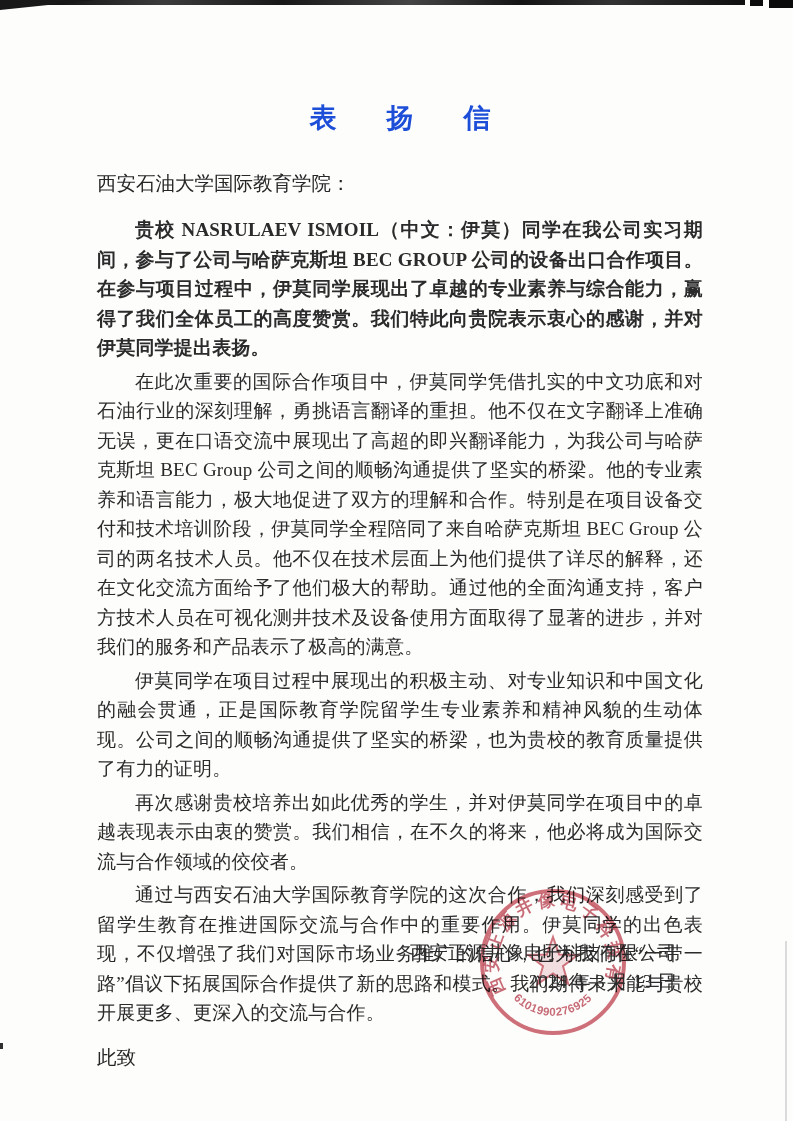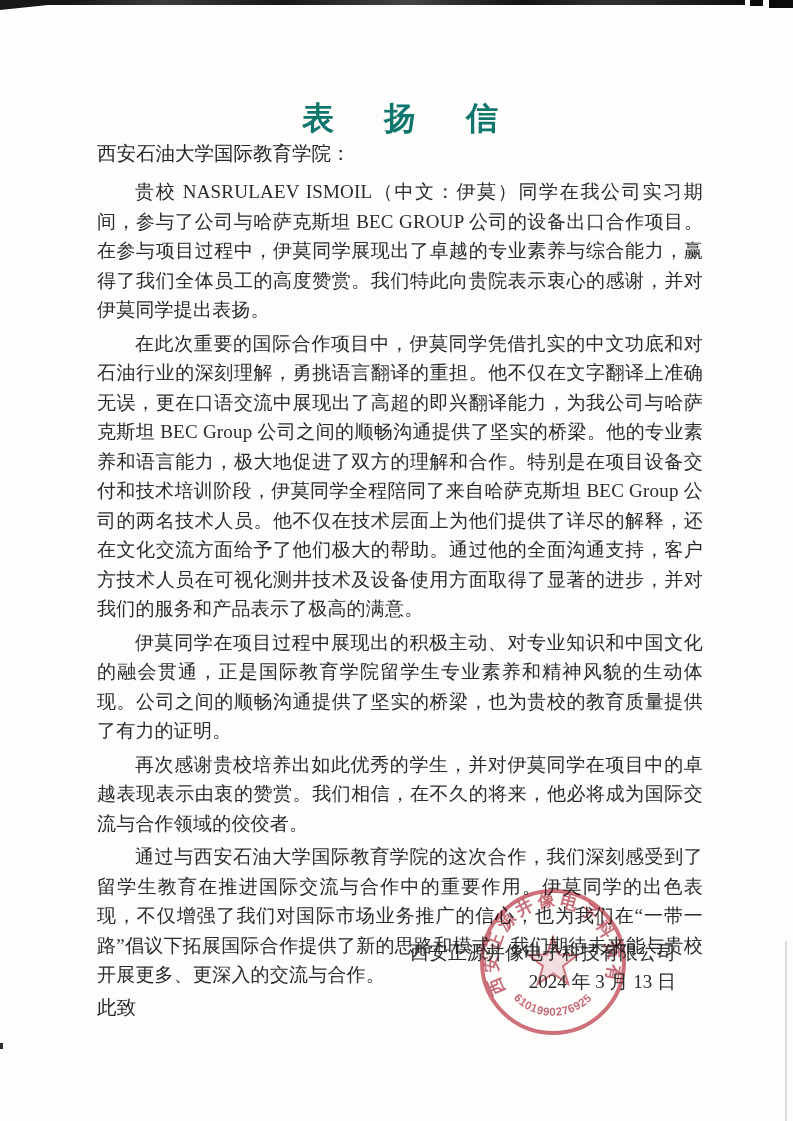--- a/index.html
+++ b/index.html
@@ -17,30 +17,30 @@
   .scan-blk1{position:absolute;top:0;left:750px;width:13px;height:6px;background:#0c0c0c;}
   .scan-blk2{position:absolute;top:0;left:769px;width:24px;height:8px;background:#0b0b0b;}
   .scan-right-line{position:absolute;top:941px;right:6px;width:2px;height:180px;background:rgba(145,145,145,.32);}
   .scan-speck{position:absolute;top:1043px;left:0;width:3px;height:6px;background:#2f2f2f;}
 
   
   .page-content{position:absolute;left:97px;top:0;width:606px;}
   .title{
     margin:0;padding-top:101px;text-align:center;
     font-family:"Liberation Sans","DejaVu Sans",sans-serif;
-    font-size:32px;line-height:34px;font-weight:700;color:#0f766e;
+    font-size:27px;line-height:34px;font-weight:700;color:#1d4ed8;
     letter-spacing:50px;margin-right:-50px;
   }
-  .salutation{margin-top:4px;font-size:19.5px;line-height:30px;color:#262626;}
+  .salutation{margin-top:34px;font-size:19.5px;line-height:30px;color:#262626;}
   .para{
     margin:4px 0 0;font-size:19px;line-height:29.5px;
     text-align:justify;text-indent:2em;letter-spacing:.2px;color:#2b2b2b;
   }
-  .para:first-of-type{margin-top:8px;}
-  .closing{margin-top:2px;font-size:19.5px;line-height:31px;color:#262626;}
+  .para:first-of-type{margin-top:16px;font-weight:bold;}
+  .closing{margin-top:14px;font-size:19.5px;line-height:31px;color:#262626;}
 
   
   .signature{position:absolute;top:938px;right:117px;text-align:right;
     font-size:19px;line-height:29px;color:#2b2b2b;z-index:3;}
 
   
   .stamp{position:absolute;left:477px;top:884px;width:152px;height:156px;
     z-index:2;mix-blend-mode:multiply;opacity:.88;}
 </style>
 </head>

